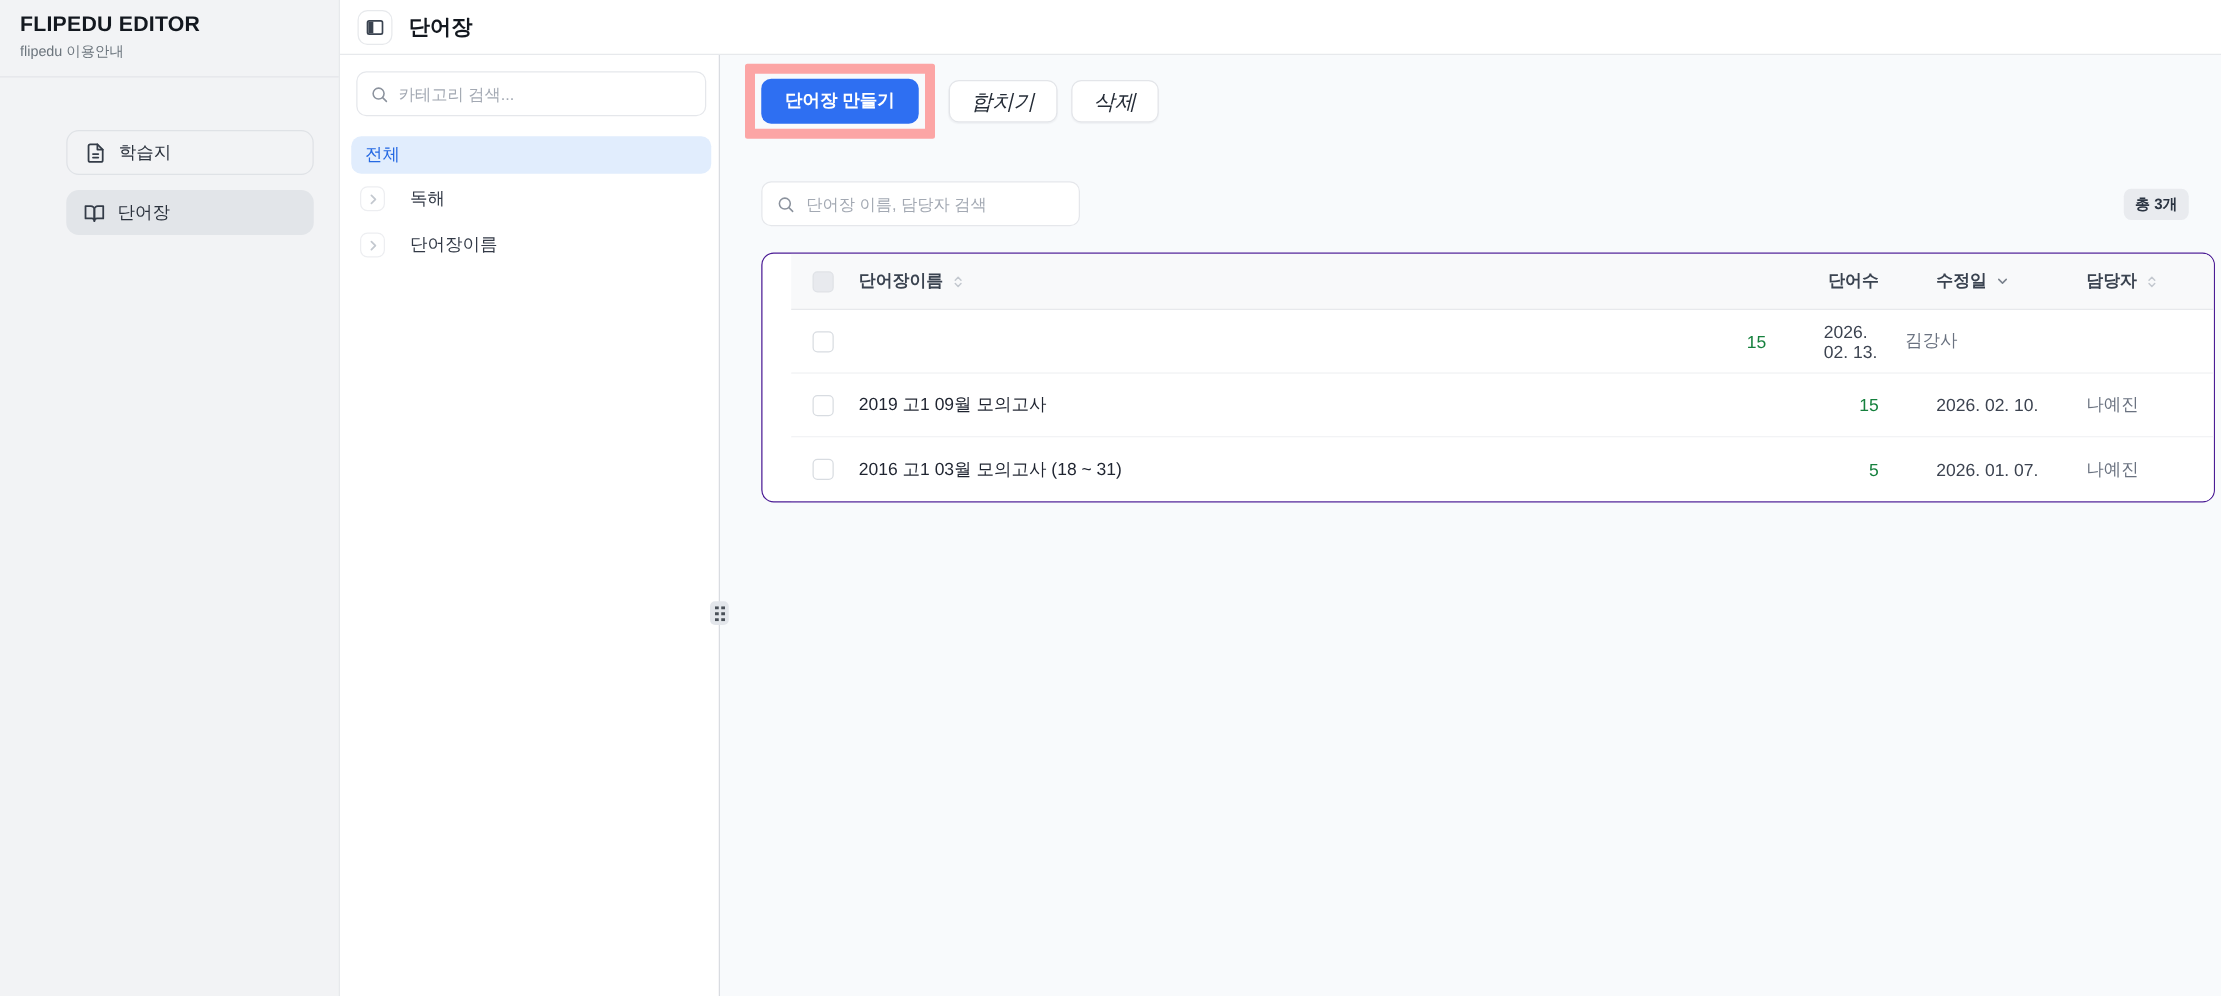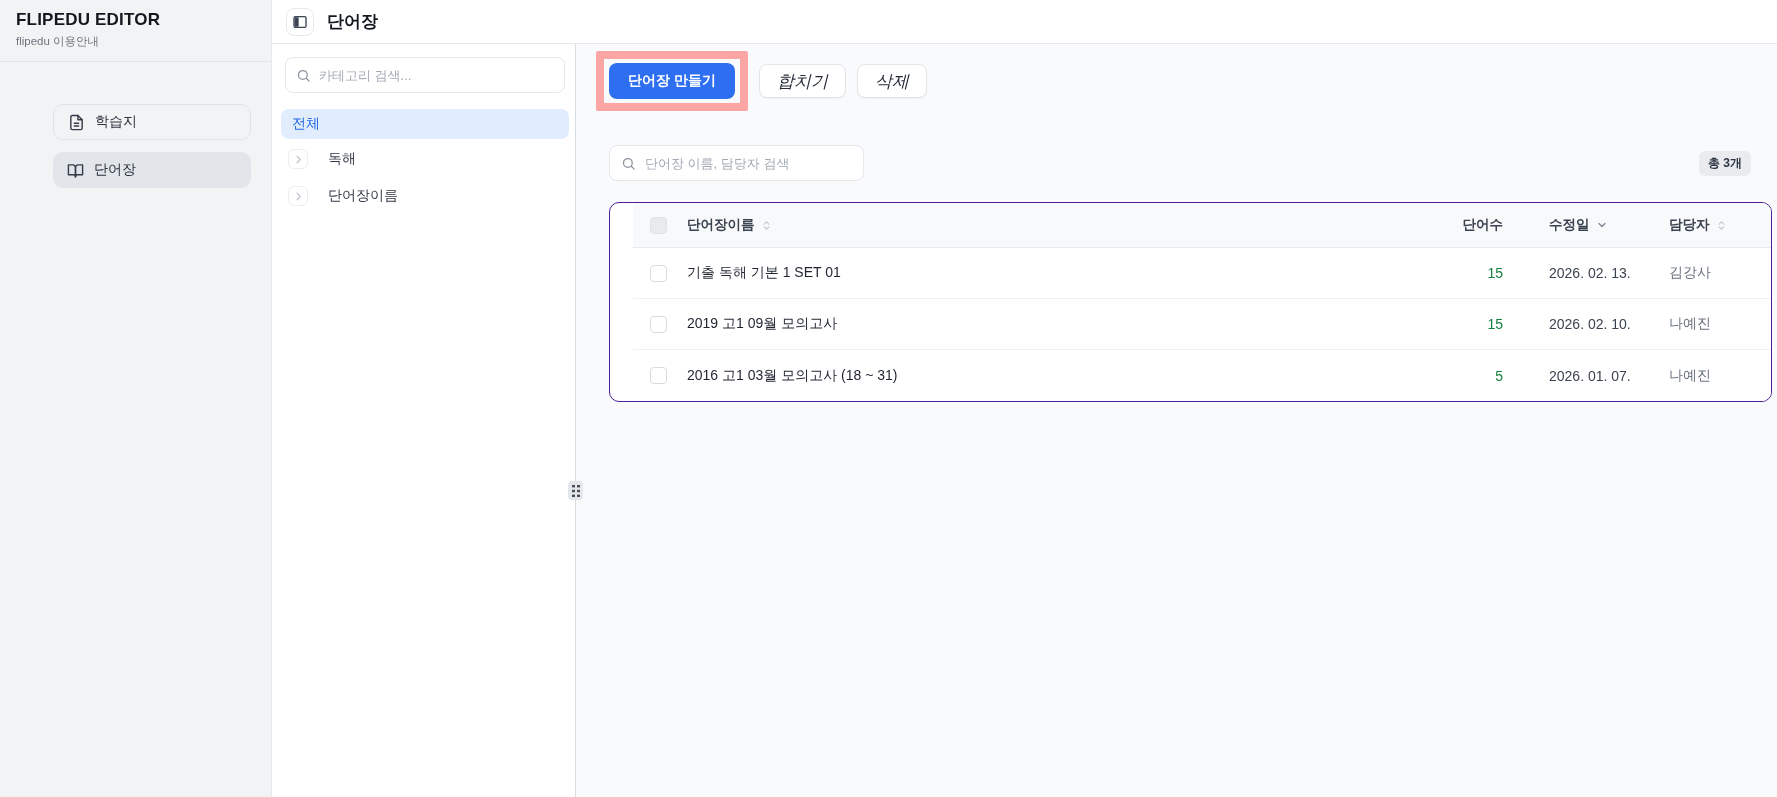--- a/index.html
+++ b/index.html
@@ -225,23 +225,20 @@
                     <polyline points="7 15 12 20 17 15"></polyline>
                 </svg>
               </span>
             </div>
           </div>
 
           <div class="t-row t-body-row">
             <div class="cb-cell">
                 <span class="checkbox"></span>
               </div>
-            <div class="name-cell">
-                <span class="cell-name">기출 독해 기본 1 SET 01</span>
-              </div>
             <div class="num-cell"><span class="cell-num">15</span></div>
             <div class="date-cell">
                 <span class="cell-date">2026. 02. 13.</span>
               </div>
             <div class="mgr-cell">
                 <span class="cell-mgr">김강사</span>
               </div>
           </div>
 
           <div class="t-row t-body-row">

